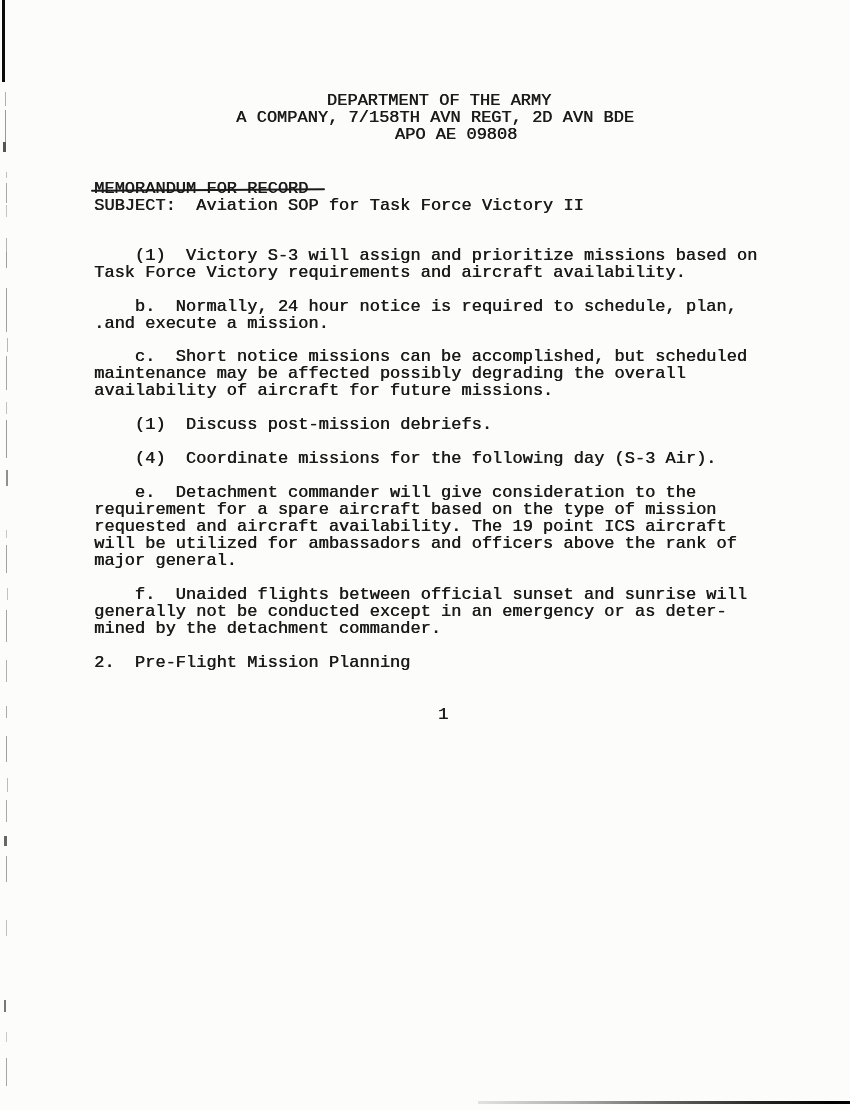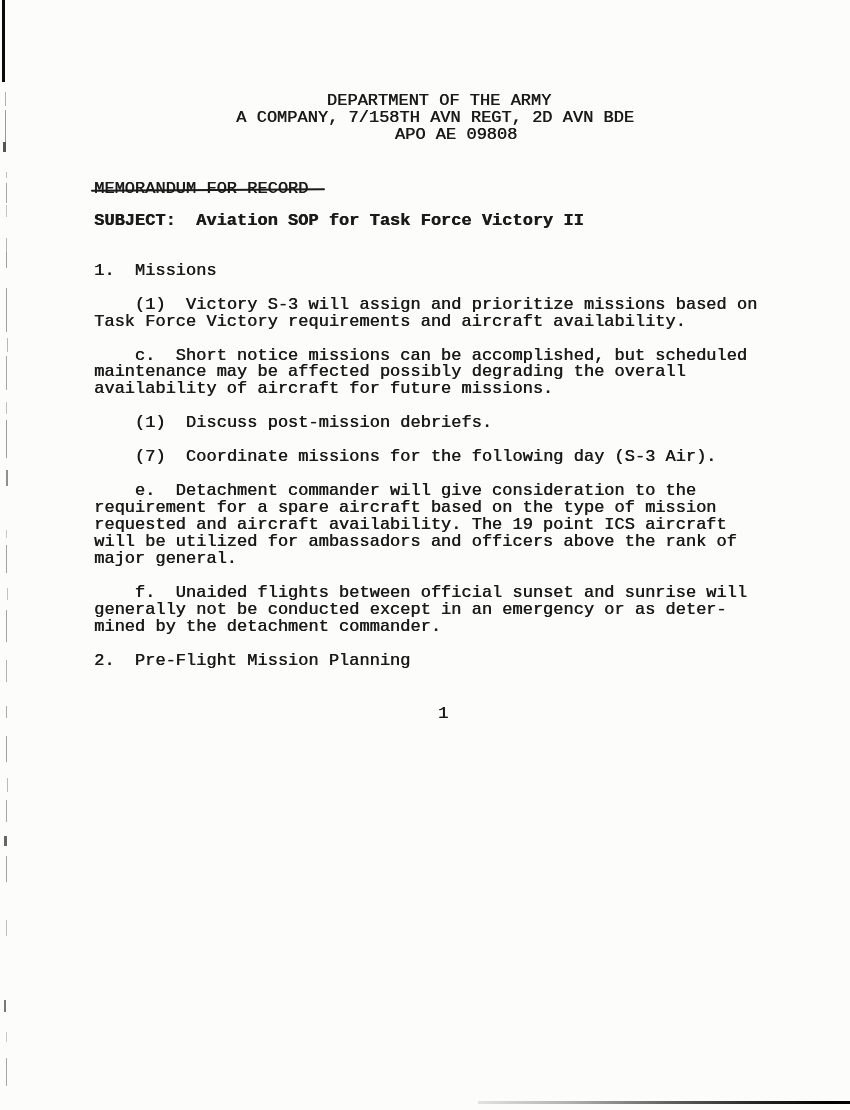--- a/index.html
+++ b/index.html
@@ -35,21 +35,21 @@
   .struck { position: relative; display: inline-block; }
   .struck::after {
     content: "";
     position: absolute;
     left: -3px; right: -17px;
     top: 8px; height: 2.4px;
     background: var(--ink, #1b1b1b);
     transform: rotate(-0.4deg);
     border-radius: 2px;
   }
-  .subject { margin-top: 15px; white-space: pre-wrap; font-weight: bold; }
+  .subject { white-space: pre-wrap; }
 
   .paragraphs { margin-top: 33px; }
   .para {
     white-space: pre-wrap;
     margin: 0 0 16.95px 0;
   }
 
   .page-number {
     margin-top: 36px;
     margin-left: -94px;
@@ -118,28 +118,29 @@
       <div class="lh3">APO AE 09808</div>
     </div>
 
     <div class="memo-line">
       <span class="struck">MEMORANDUM FOR RECORD</span>
     </div>
 
     <div class="subject">SUBJECT:  Aviation SOP for Task Force Victory II</div>
 
     <div class="paragraphs">
-      <div class="para">1.  Missions</div>
       <div class="para">    (1)  Victory S-3 will assign and prioritize missions based on
 Task Force Victory requirements and aircraft availability.</div>
+      <div class="para">    b.  Normally, 24 hour notice is required to schedule, plan,
+.and execute a mission.</div>
       <div class="para">    c.  Short notice missions can be accomplished, but scheduled
 maintenance may be affected possibly degrading the overall
 availability of aircraft for future missions.</div>
       <div class="para">    (1)  Discuss post-mission debriefs.</div>
-      <div class="para">    (7)  Coordinate missions for the following day (S-3 Air).</div>
+      <div class="para">    (4)  Coordinate missions for the following day (S-3 Air).</div>
       <div class="para">    e.  Detachment commander will give consideration to the
 requirement for a spare aircraft based on the type of mission
 requested and aircraft availability. The 19 point ICS aircraft
 will be utilized for ambassadors and officers above the rank of
 major general.</div>
       <div class="para">    f.  Unaided flights between official sunset and sunrise will
 generally not be conducted except in an emergency or as deter-
 mined by the detachment commander.</div>
       <div class="para">2.  Pre-Flight Mission Planning</div>
     </div>

